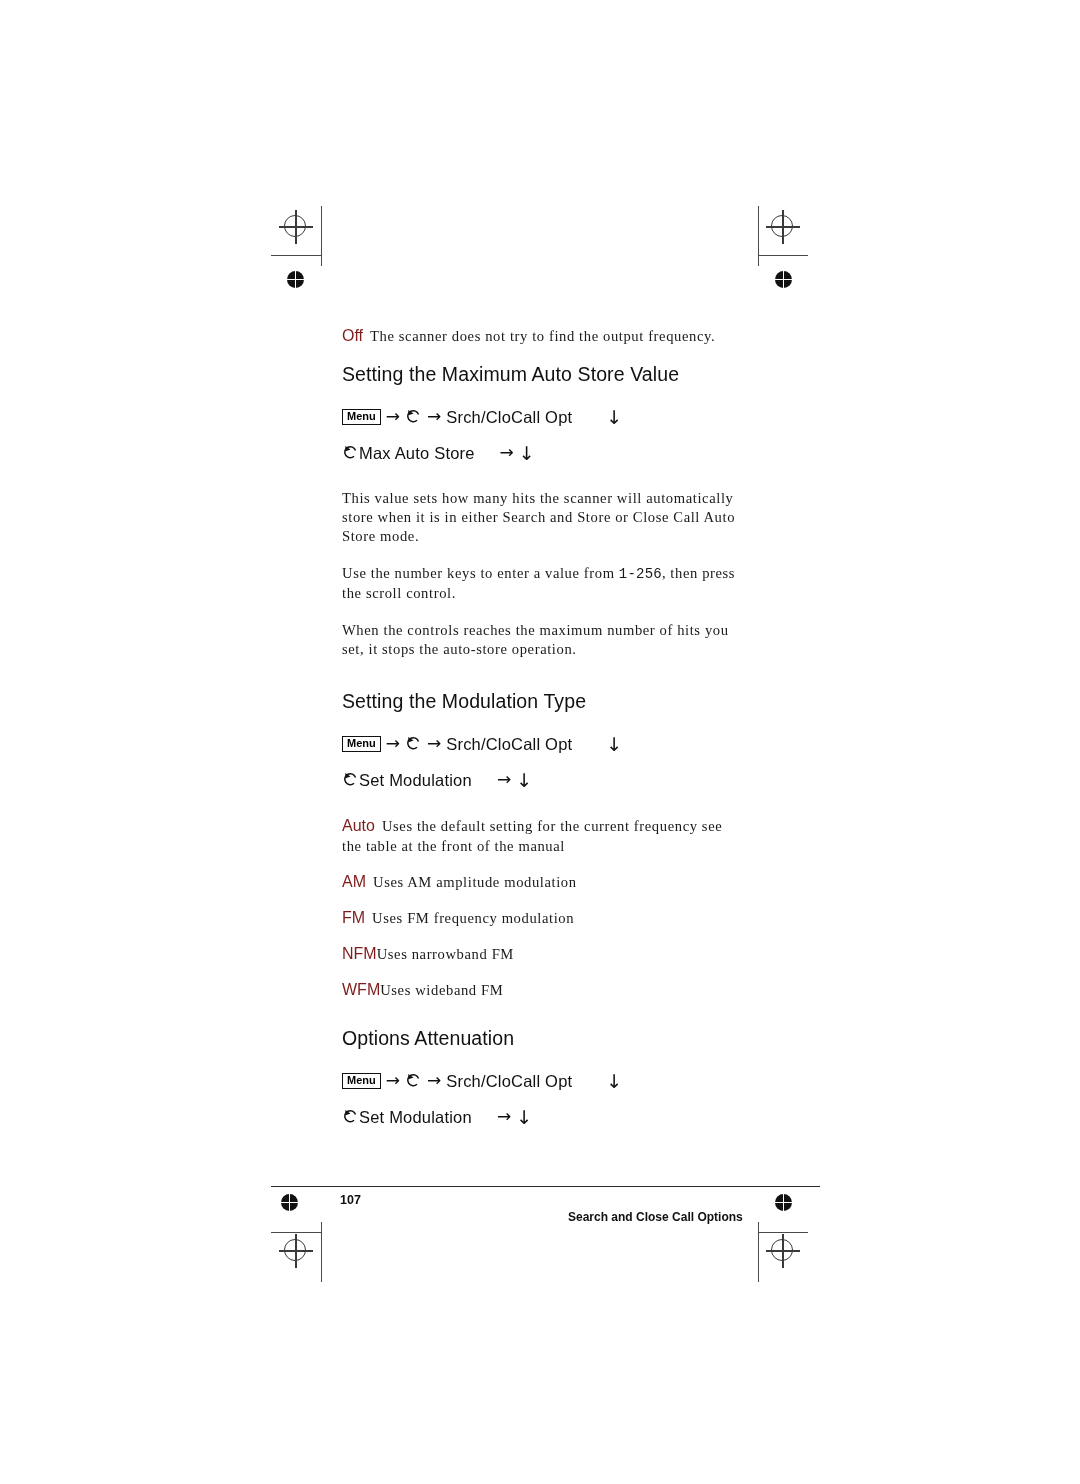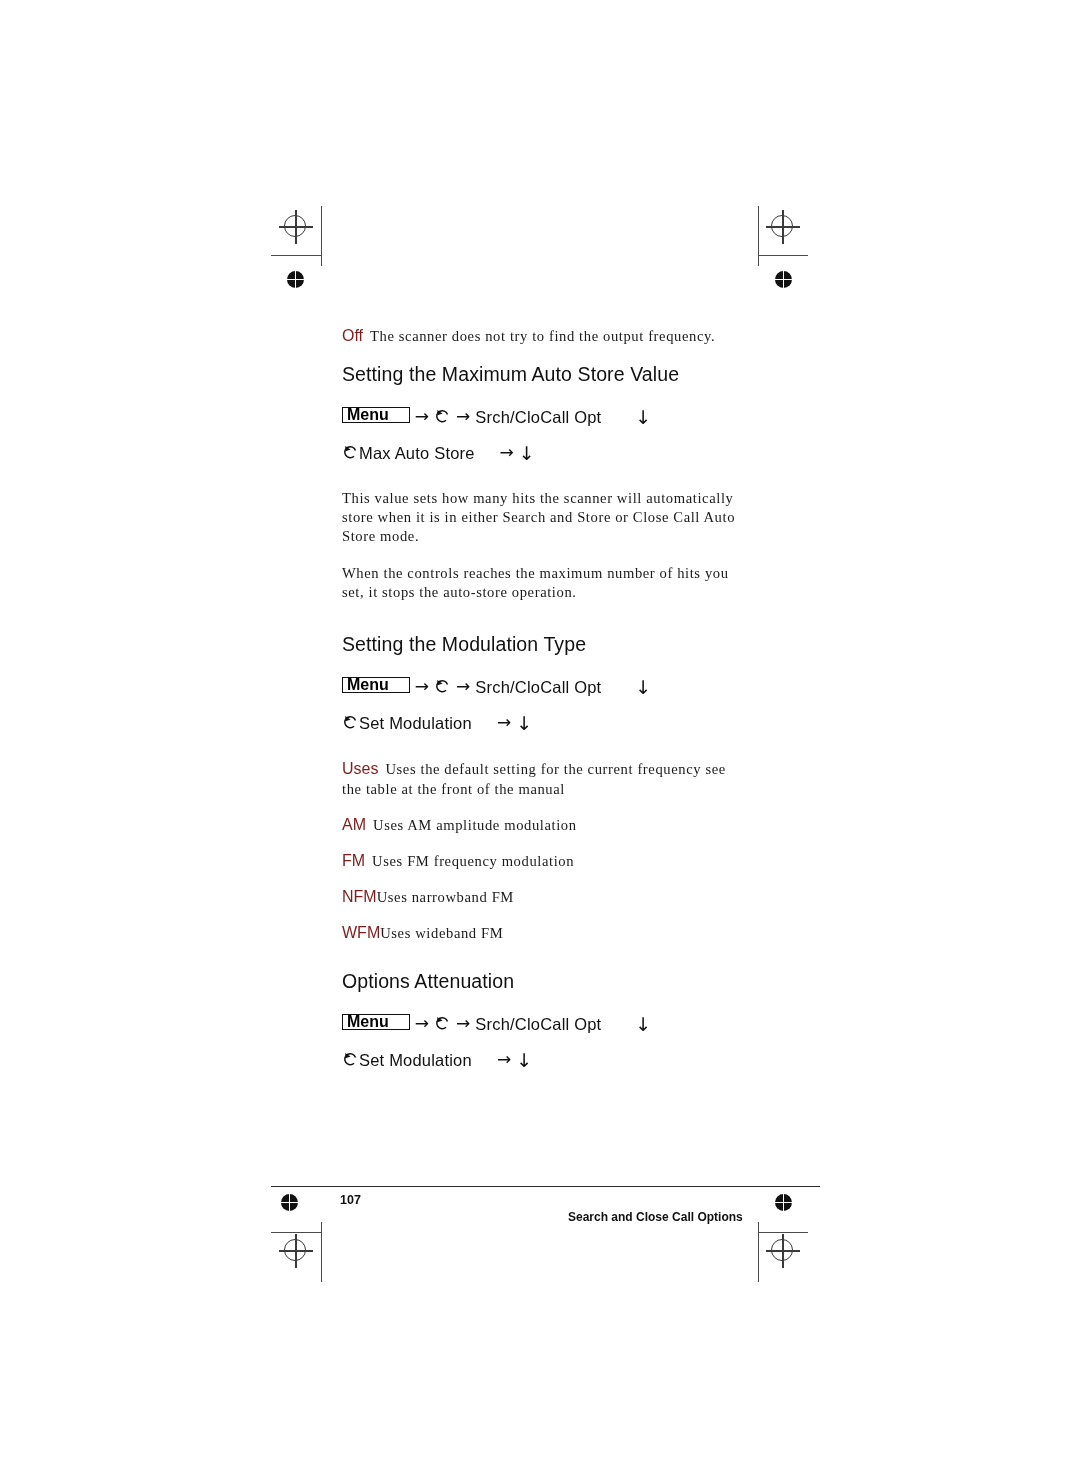--- a/index.html
+++ b/index.html
@@ -112,23 +112,23 @@
     display: block;
     white-space: nowrap;
     line-height: 30px;
   }
   .path.second {
     margin-bottom: 20px;
   }
   .menu-key {
     display: inline-block;
     border: 1.3px solid #111;
-    padding: 0px 20px 1px 4px;
-    font-family: "Liberation Sans", sans-serif;
-    font-size: 16px;
+    padding: 0px 4px 1px 4px;
+    font-family: "Liberation Sans", sans-serif;
+    font-size: 11px;
     font-weight: bold;
     line-height: 13px;
     vertical-align: 3px;
     color: #000;
   }
   .arrow-r {
     font-family: "DejaVu Sans", sans-serif;
     font-size: 17px;
     vertical-align: 1px;
     padding: 0 5px;
@@ -278,41 +278,42 @@
   </div>
   <div class="path second">
     <span class="scroll-ico"><svg width="17" height="19" viewBox="0 0 17 19">
           <path d="M13.5 7.5 A5.5 5.5 0 1 0 12 13.2" fill="none" stroke="#111" stroke-width="1.5"></path>
           <path d="M3.2 3.0 L3.6 8.2 L8.6 6.4 Z" fill="#111"></path>
         </svg></span><span class="path-label">Max Auto Store</span><span class="spacer-mid"></span><span class="arrow-r">→</span><span class="arrow-d">↓</span>
   </div>
 
   <p class="para">This value sets how many hits the scanner will automatically store when it is in either Search and Store or Close Call Auto Store mode.</p>
 
+  <p class="para"><span>Use the number keys to enter a value from </span><span class="mono">1-256</span><span>, then press the scroll control.</span></p>
 
   <p class="para">When the controls reaches the maximum number of hits you set, it stops the auto-store operation.</p>
 
   <h2 class="head big">Setting the Modulation Type</h2>
 
   <div class="path">
     <span class="menu-key">Menu</span><span class="arrow-r">→</span><span class="scroll-ico"><svg width="17" height="19" viewBox="0 0 17 19">
           <path d="M13.5 7.5 A5.5 5.5 0 1 0 12 13.2" fill="none" stroke="#111" stroke-width="1.5"></path>
           <path d="M3.2 3.0 L3.6 8.2 L8.6 6.4 Z" fill="#111"></path>
         </svg></span><span class="arrow-r">→</span><span class="path-label">Srch/CloCall Opt</span><span class="spacer-wide"></span><span class="arrow-d">↓</span>
   </div>
   <div class="path second">
     <span class="scroll-ico"><svg width="17" height="19" viewBox="0 0 17 19">
           <path d="M13.5 7.5 A5.5 5.5 0 1 0 12 13.2" fill="none" stroke="#111" stroke-width="1.5"></path>
           <path d="M3.2 3.0 L3.6 8.2 L8.6 6.4 Z" fill="#111"></path>
         </svg></span><span class="path-label">Set Modulation</span><span class="spacer-mid"></span><span class="arrow-r">→</span><span class="arrow-d">↓</span>
   </div>
 
 
   <p class="defline">
-    <span class="dt">Uses</span><span class="gap-sm"></span><span class="dd">Uses the default setting for the current frequency  see the table at the front of the manual</span>
+    <span class="dt">Auto</span><span class="gap-sm"></span><span class="dd">Uses the default setting for the current frequency  see the table at the front of the manual</span>
   </p>
   <p class="defline">
     <span class="dt">AM</span><span class="gap-sm"></span><span class="dd">Uses AM  amplitude modulation</span>
   </p>
   <p class="defline">
     <span class="dt">FM</span><span class="gap-sm"></span><span class="dd">Uses FM  frequency modulation</span>
   </p>
   <p class="defline">
     <span class="dt">NFM</span><span class="dd">Uses narrowband FM</span>
   </p>

